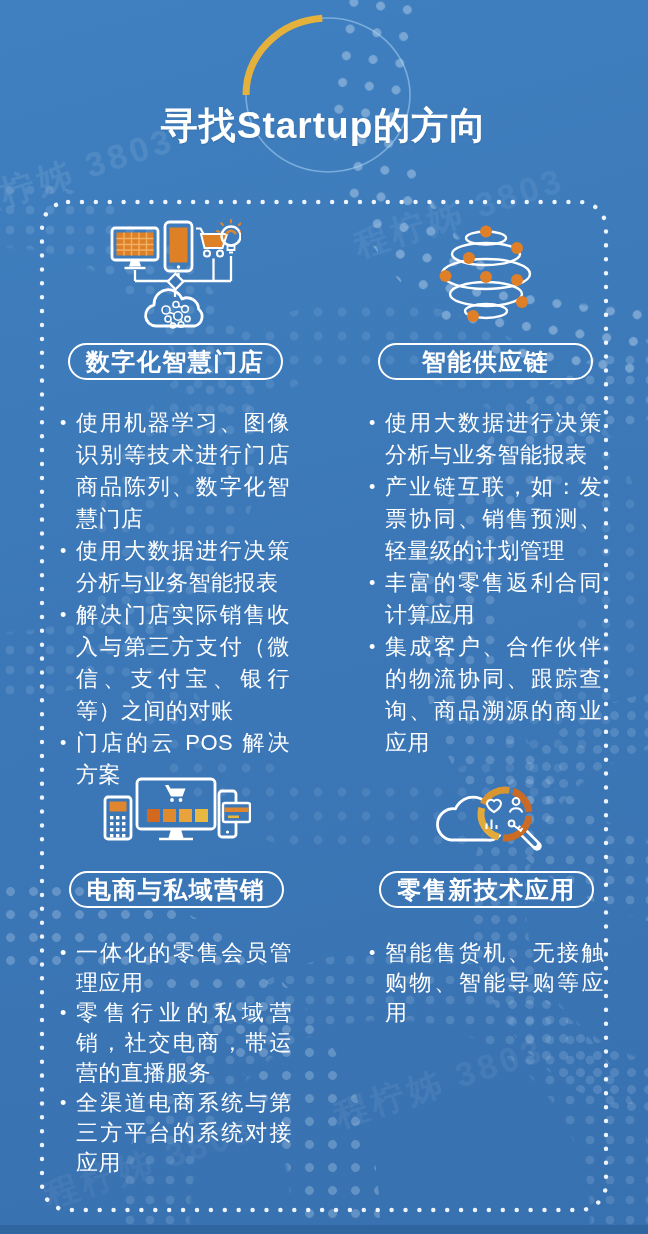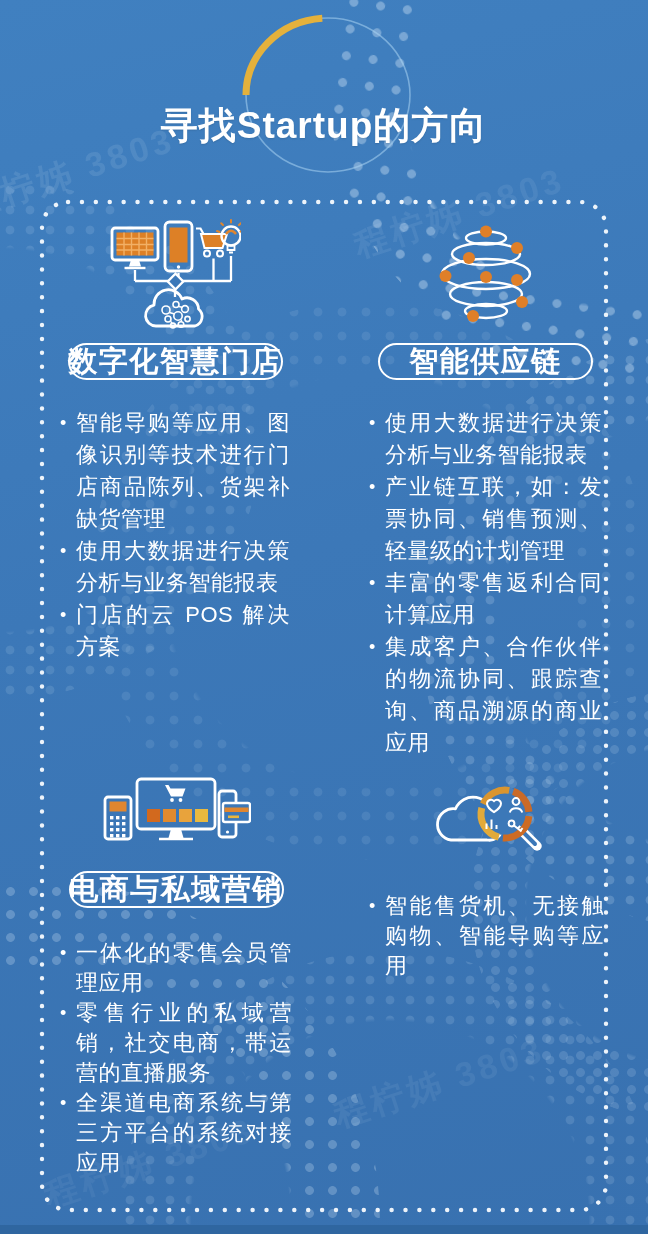--- a/index.html
+++ b/index.html
@@ -31,21 +31,21 @@
   
   .quad{position:absolute;}
   .q1{left:60px;top:219px;width:230px;}
   .q2{left:369px;top:219px;width:233px;}
   .q3{left:60px;top:765px;width:232px;}
   .q4{left:369px;top:765px;width:235px;}
   .icon-wrap{height:112px;display:flex;align-items:center;justify-content:center;}
   .row2 .icon-wrap{height:96px;}
   .pill{width:211px;height:33px;margin:12px auto 0;border:2.5px solid #fff;border-radius:21px;
     display:flex;align-items:center;justify-content:center;
-    font-size:29px;font-weight:700;letter-spacing:1.5px;white-space:nowrap;}
+    font-size:24px;font-weight:700;letter-spacing:1.5px;white-space:nowrap;}
   .row2 .pill{margin-top:10px;}
   .quad ul{list-style:none;margin:27px 0 0;padding:0;
     font-size:22px;line-height:32px;letter-spacing:.5px;
     text-align:justify;text-justify:inter-character;}
   .row2 ul{margin-top:30px;line-height:30px;}
   .quad li{position:relative;padding-left:16px;margin:0;}
   .quad li::before{content:"•";position:absolute;left:0;top:0;font-size:18px;color:#fff;}
   
   .watermark{position:absolute;color:#e7f1fb;font-size:34px;font-weight:700;
     letter-spacing:4px;transform:rotate(-18deg);pointer-events:none;white-space:nowrap;}
@@ -132,22 +132,23 @@
             <circle cx="69" cy="97" r="4.2"></circle>
             <circle cx="78.5" cy="100" r="2.6"></circle>
           <circle cx="64" cy="106.5" r="2.4"></circle>
             <circle cx="72" cy="105.5" r="2.8"></circle>
           <path d="M60.5 93.5 L65.5 95 M70 87.5 L73.5 88.5 M62 102.5 L63 104.5 M72.5 100.5 L72 103"></path>
         </g>
       </svg>
     </div>
     <div class="pill">数字化智慧门店</div>
     <ul>
-      <li>智能导购等应用、图像识别等技术进行门店商品陈列、货架补缺货管理</li>
+      <li>使用机器学习、图像识别等技术进行门店商品陈列、数字化智慧门店</li>
       <li>使用大数据进行决策分析与业务智能报表</li>
+      <li>解决门店实际销售收入与第三方支付（微信、支付宝、银行等）之间的对账</li>
       <li>门店的云 POS 解决方案</li>
     </ul>
   </section>
 
   <section class="quad q3 row2">
     <div class="icon-wrap">
       <svg width="150" height="72" viewBox="0 0 150 72">
         <g stroke="#fff" stroke-width="2.8" fill="none" stroke-linejoin="round">
           <rect x="118" y="14" width="17" height="46" rx="3"></rect>
           <rect x="36" y="2" width="78" height="50" rx="4"></rect>
@@ -242,19 +243,20 @@
         <g stroke="#fff" stroke-width="2" fill="none">
           <path d="M64 37.5 a4 4 0 0 1 7 -2.4 a4 4 0 0 1 7 2.4 c0 3.8 -3.2 6 -7 8.6 c-3.8 -2.6 -7 -4.8 -7 -8.6 z"></path>
           <circle cx="93" cy="35.5" r="3.4"></circle>
           <path d="M86.8 46.5 a6.3 5.3 0 0 1 12.4 0"></path>
           <path d="M63.5 63 v-5.5 M68.5 63 v-9.5 M73.5 63 v-4"></path>
           <circle cx="88.5" cy="57.5" r="2.9"></circle>
           <path d="M91 59.5 l7.5 6 M94.8 62.5 l2.4 -2.7 M97.4 64.6 l2.2 -2.5"></path>
         </g>
       </svg>
     </div>
+    <div class="pill">零售新技术应用</div>
     <ul>
       <li>智能售货机、无接触购物、智能导购等应用</li>
     </ul>
   </section>
 
   <div class="bottom-strip"></div>
 </div>
 
 </body></html>

